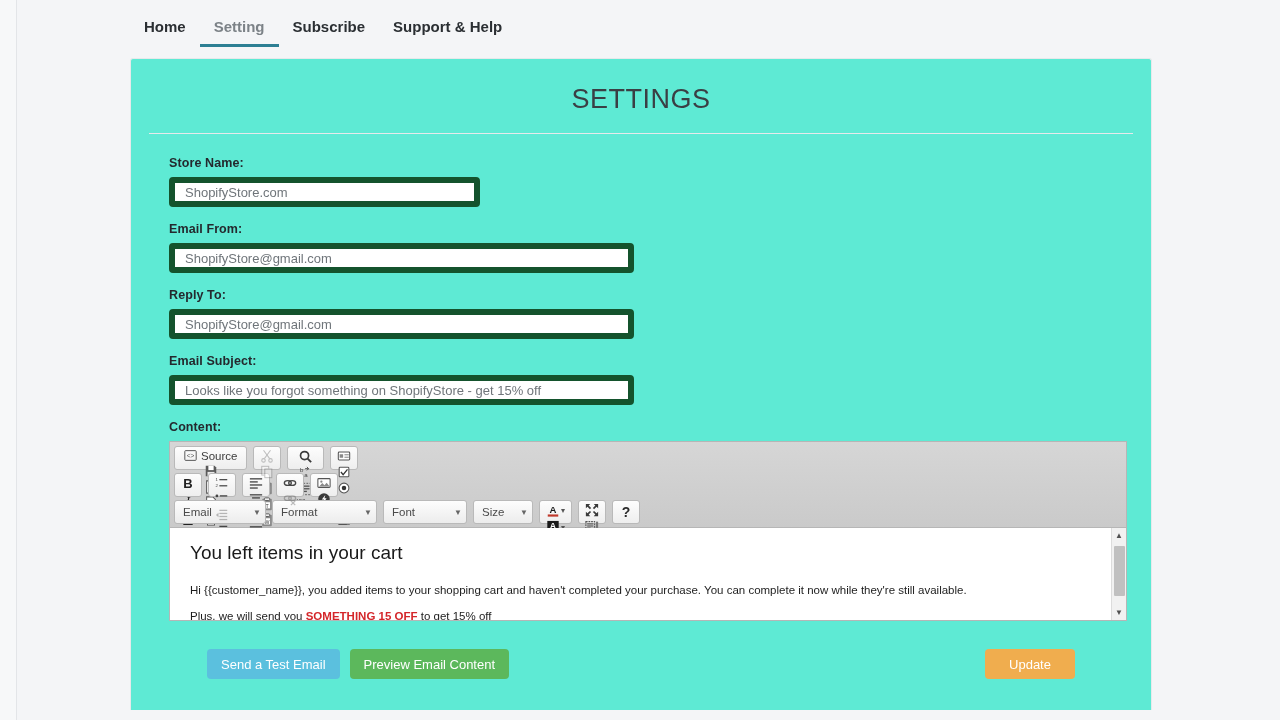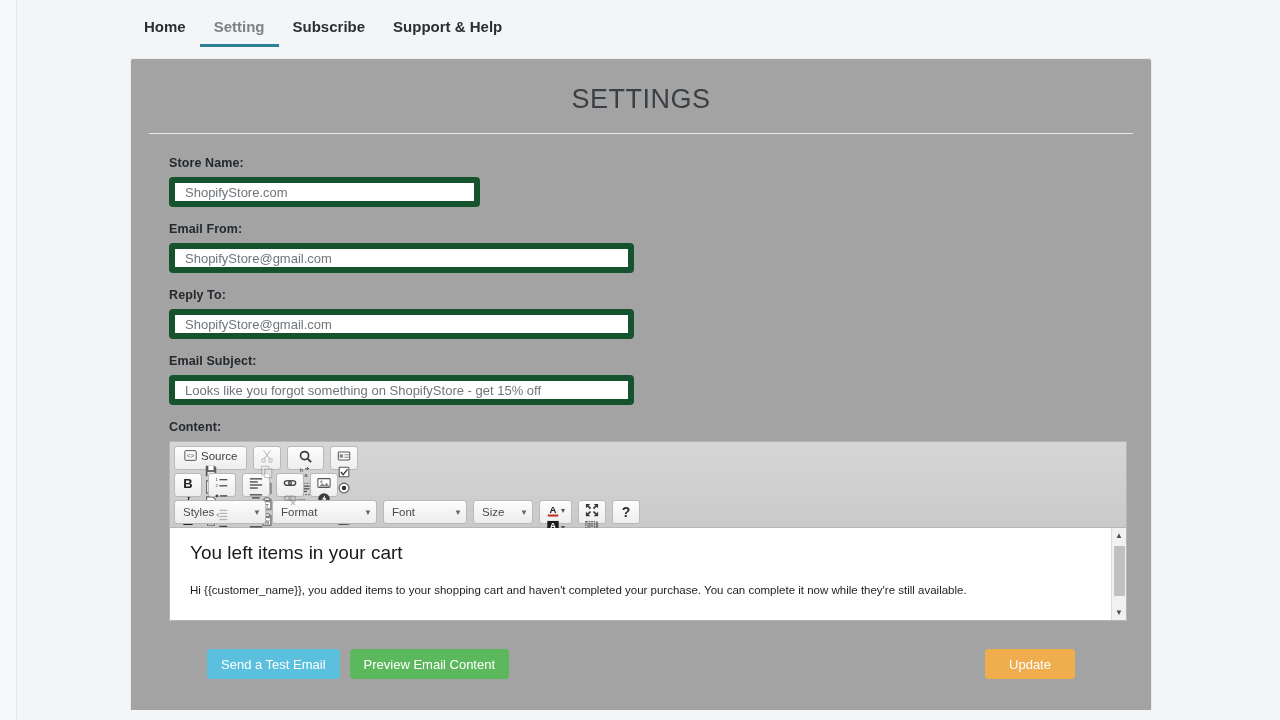--- a/index.html
+++ b/index.html
@@ -35,21 +35,21 @@
     line-height: 1;
     border-bottom: 3px solid transparent;
     white-space: nowrap;
   }
   .nav-item.active { color: #7c8287; border-bottom-color: #2d7f93; }
   
   .card {
     position: absolute;
     left: 112px; top: 58px;
     width: 1022px; height: 652px;
-    background: #a3a3a3;
+    background: #5eead4;
     border: 1px solid #e7e9eb;
     border-bottom: none;
     border-radius: 3px 3px 0 0;
   }
   .card-title {
     text-align: center;
     font-size: 27px;
     color: #3a3f44;
     font-weight: normal;
     letter-spacing: .5px;
@@ -626,21 +626,21 @@
                     <circle cx="8" cy="8" r="6.4" fill="none" stroke="#444" stroke-width="1.3"></circle>
                     <ellipse cx="8" cy="8" rx="3" ry="6.4" fill="none" stroke="#444" stroke-width="1"></ellipse>
                     <line x1="1.6" y1="8" x2="14.4" y2="8" stroke="#444" stroke-width="1"></line>
                   </svg>
               </div>
             </div>
           </div>
 
           <div class="cke-row">
             <div class="combo c-styles">
-              <span>Styles</span>
+              <span>Email</span>
               <span class="arr">▼</span>
             </div>
             <div class="combo c-format">
               <span>Format</span>
               <span class="arr">▼</span>
             </div>
             <div class="combo c-font">
               <span>Font</span>
               <span class="arr">▼</span>
             </div>
@@ -691,20 +691,23 @@
               <div class="tbtn" style="font-size:14px;font-weight:bold;color:#2a2a2a">?</div>
             </div>
           </div>
 
         </div>
 
         <div class="cke-body">
           <div class="cke-content">
             <div class="cke-h1">You left items in your cart</div>
             <p class="cke-p">Hi {{customer_name}}, you added items to your shopping cart and haven't completed your purchase. You can complete it now while they're still available.</p>
+            <p class="cke-p">
+              <span>Plus, we will send you </span><span class="code">SOMETHING 15 OFF</span><span> to get 15% off</span>
+            </p>
           </div>
           <div class="scrollbar">
             <div class="sb-arrow">▲</div>
             <div class="sb-track">
               <div class="sb-thumb"></div>
             </div>
             <div class="sb-arrow" style="position:absolute;bottom:0;left:0;right:0">▼</div>
           </div>
         </div>
 

